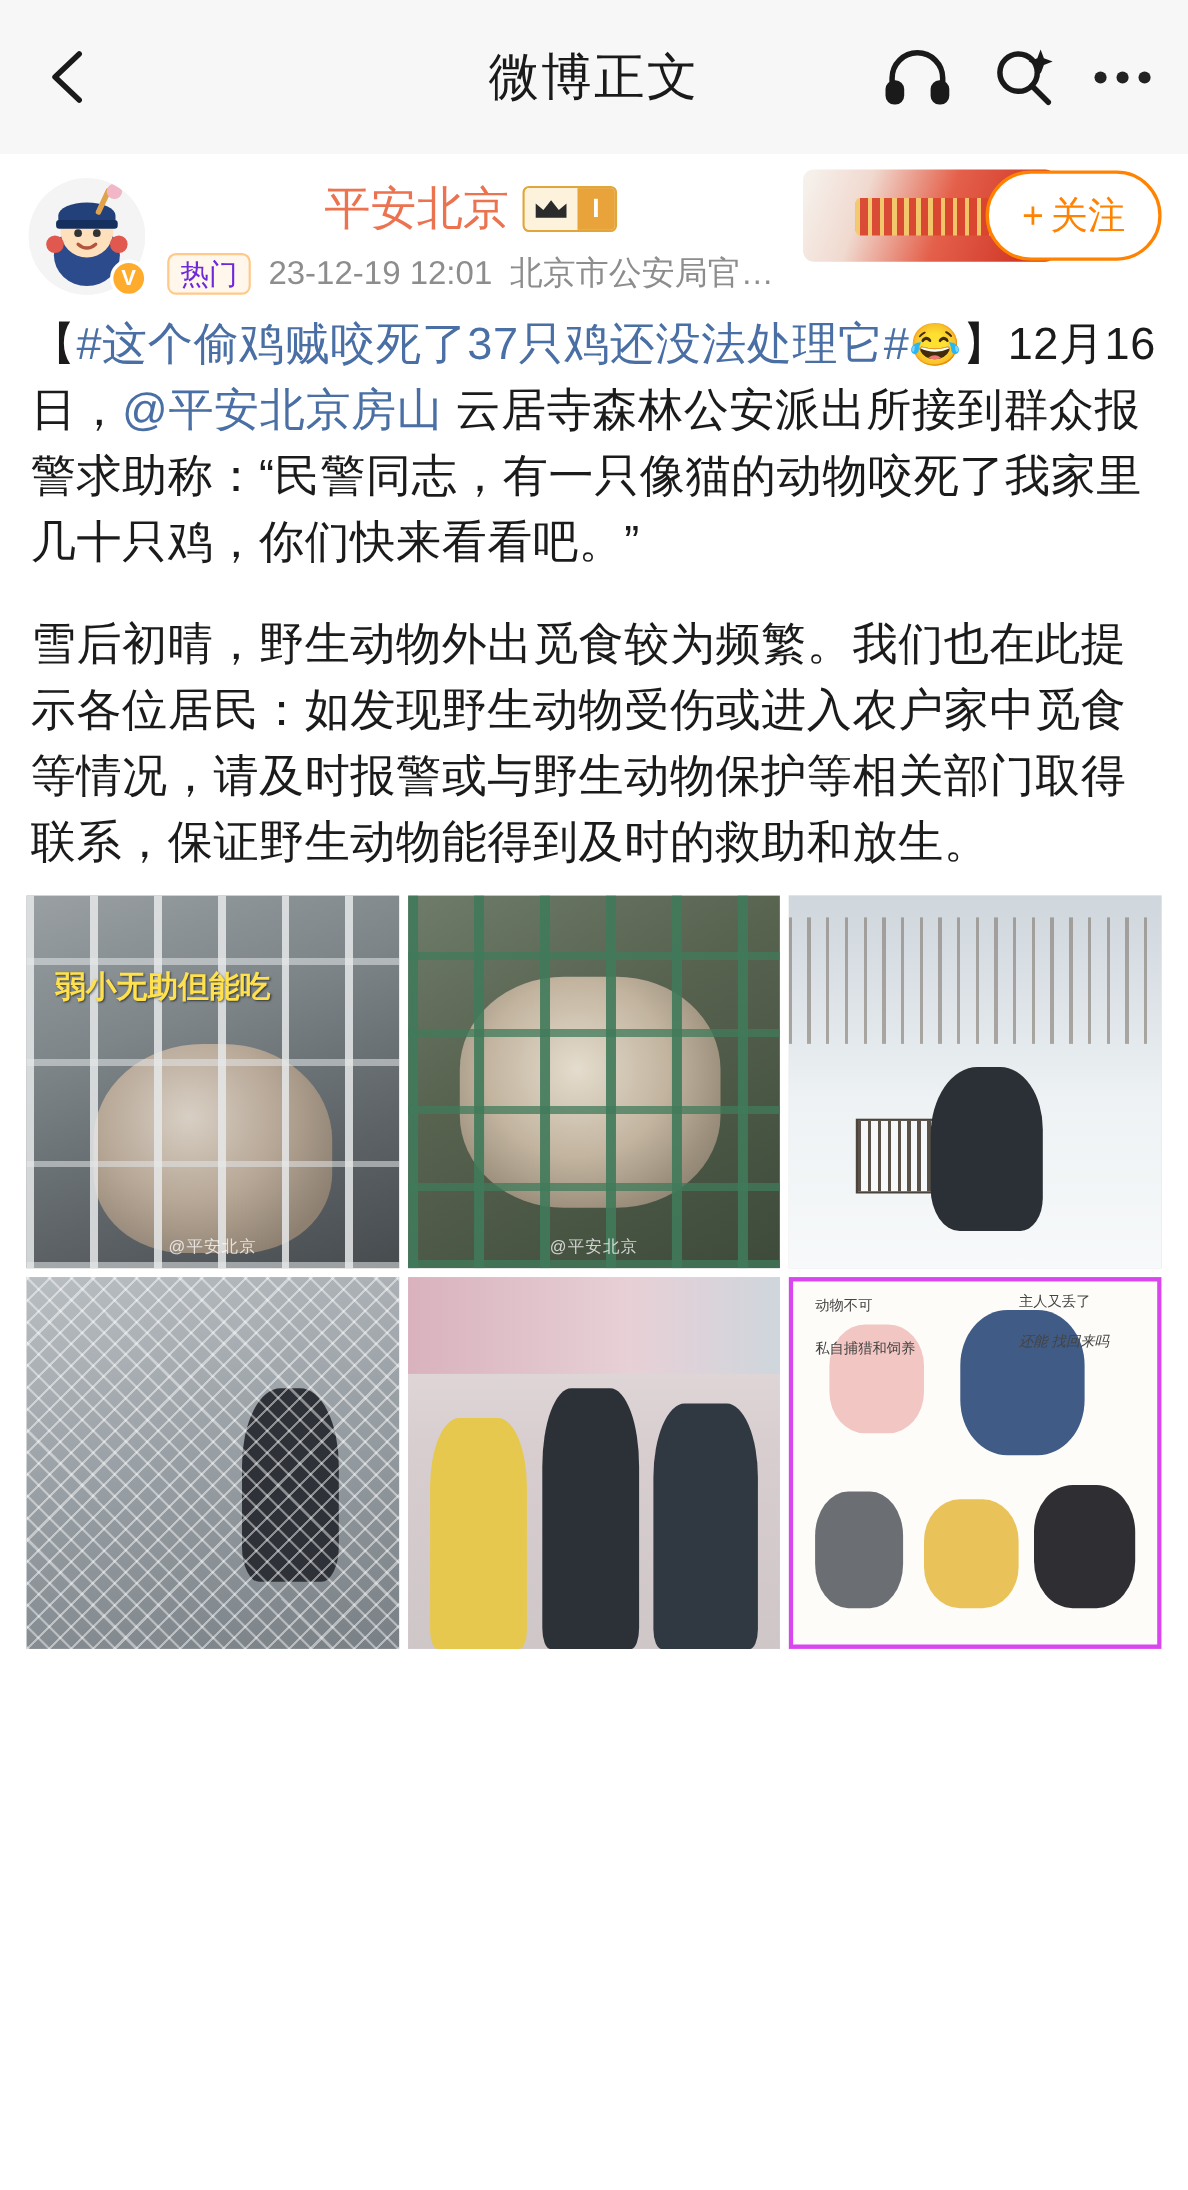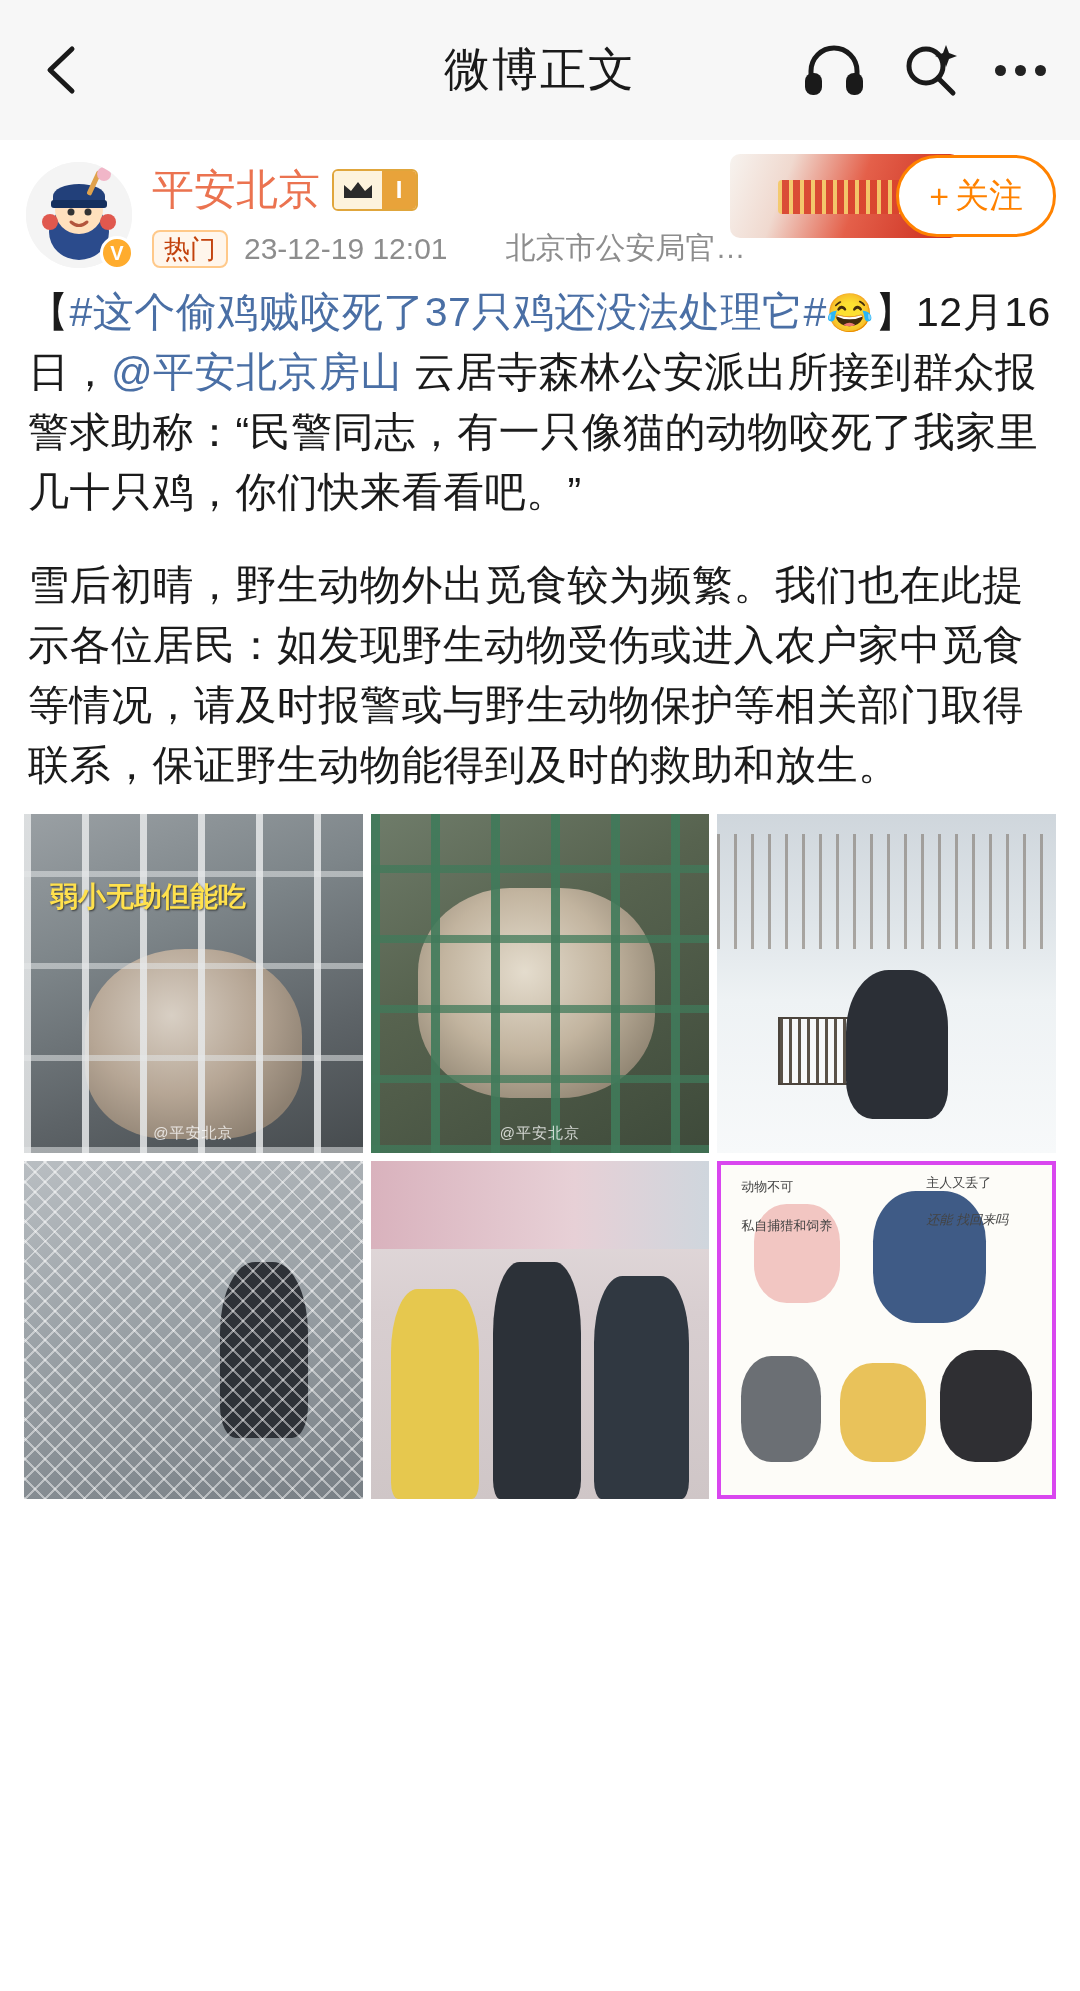--- a/index.html
+++ b/index.html
@@ -105,20 +105,21 @@
     flex-direction: column;
     justify-content: center;
     gap: 10px;
     padding-top: 4px;
     min-width: 0;
   }
   .author-name-line {
     display: flex;
     align-items: center;
     gap: 12px;
+    justify-content: center;
   }
   .author-name {
     font-size: 42px;
     color: #eb7350;
     font-weight: 500;
     white-space: nowrap;
   }
   .medal {
     display: inline-flex;
     align-items: center;
@@ -149,33 +150,32 @@
   }
   .author-meta {
     display: flex;
     align-items: center;
     gap: 16px;
     font-size: 30px;
     color: #8d8d8d;
     white-space: nowrap;
   }
   .hot-tag {
-    color: #c2410c;
+    color: #6d28d9;
     border: 2px solid #ffc98a;
     background: #fff6ec;
     border-radius: 8px;
     font-size: 26px;
     padding: 4px 10px;
     line-height: 1;
   }
   .meta-source {
     overflow: hidden;
     text-overflow: ellipsis;
     max-width: 270px;
-    margin-left: 42px;
   }
 
   
   .follow-area {
     position: absolute;
     right: 24px;
     top: 14px;
     display: flex;
     align-items: center;
   }

